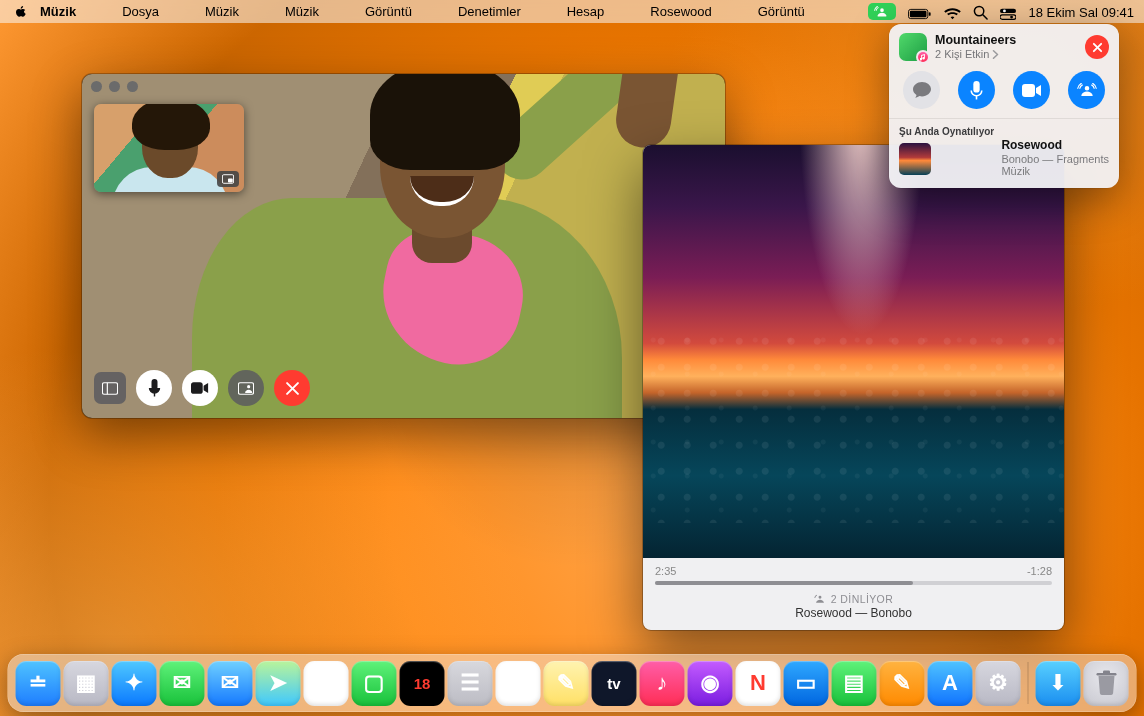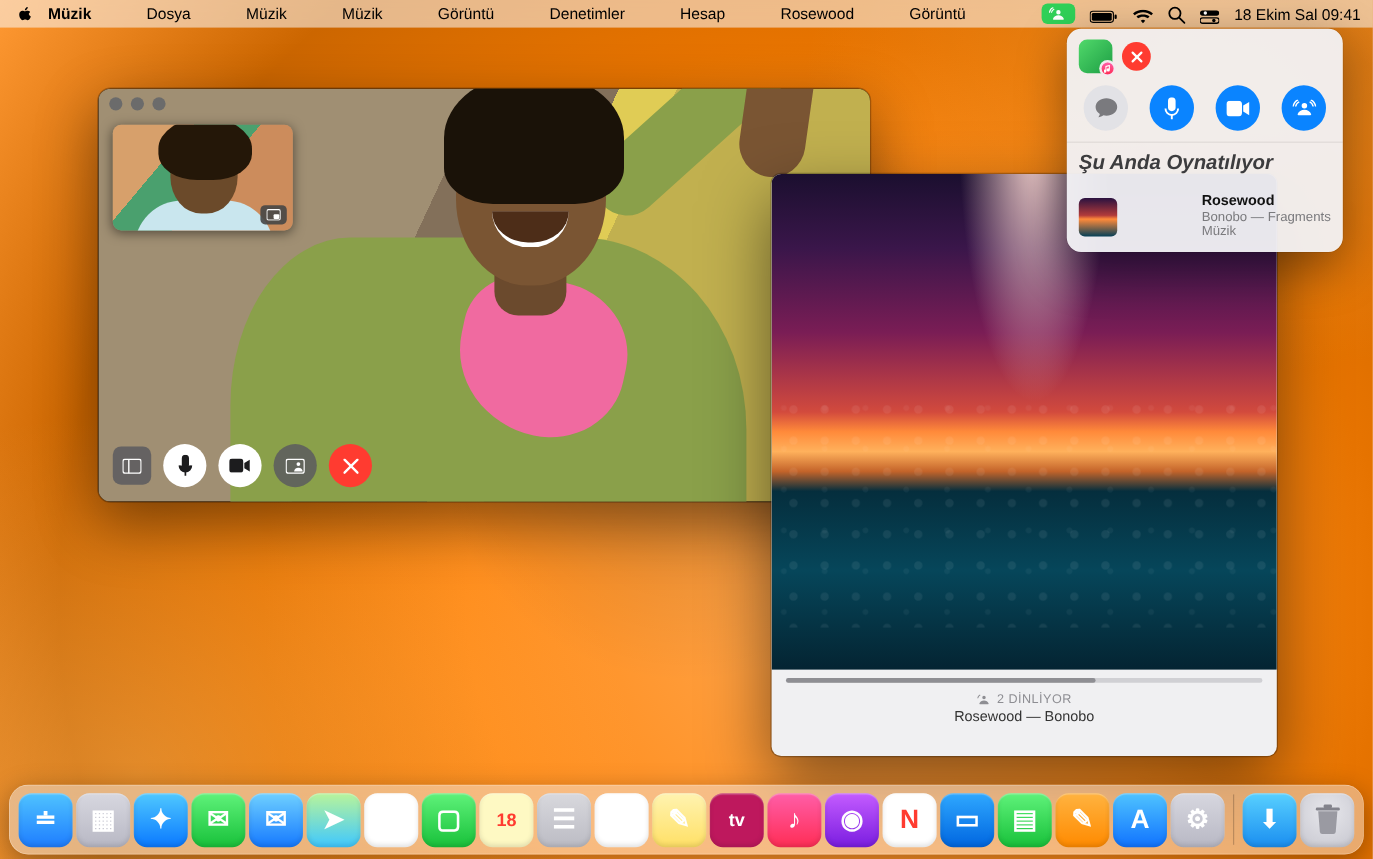--- a/index.html
+++ b/index.html
@@ -196,21 +196,21 @@
     background:#ff3b30; display:flex; align-items:center; justify-content:center; cursor:pointer;
   }
   .sp-actions { display:flex; gap:18px; justify-content:space-between; padding:2px 4px 9px;}
   .sp-actions .abtn, .sp-actions .abtn-grey {
     width:38px; height:38px; border-radius:50%;
     display:flex; align-items:center; justify-content:center; cursor:pointer;
   }
   .sp-actions .abtn { background:#0a84ff; }
   .sp-actions .abtn-grey { background:#e2e2e6; }
   .sp-divider { height:1px; background:rgba(0,0,0,.08); margin:0 -10px 7px;}
-  .sp-section-title { font-size:17px; font-weight:600; color:#3c3c3e; margin-bottom:15px;font-style:italic; }
+  .sp-section-title { font-size:10px; font-weight:600; color:#3c3c3e; margin-bottom:2px; }
   .sp-now { display:flex; gap:8px; align-items:center;justify-content:space-between; }
   .sp-now-art {
     width:32px; height:32px; border-radius:5px;
     background:linear-gradient(#2a1240 0%, #b13a3a 45%, #ff8a3a 55%, #064057 100%);
   }
   .sp-now-txt { line-height:1.15; font-size:11px;}
   .sp-now-title { font-weight:600; color:#111; font-size:12px;}
   .sp-now-sub { color:#7a7a7d; }
 
   
@@ -351,39 +351,52 @@
           <line x1="1" y1="1" x2="11" y2="11" stroke="#fff" stroke-width="1.8" stroke-linecap="round"></line>
           <line x1="11" y1="1" x2="1" y2="11" stroke="#fff" stroke-width="1.8" stroke-linecap="round"></line>
         </svg>
     </div>
   </div>
 </div>
 
 <div class="miniplayer">
   <div class="album-art"></div>
   <div class="mp-bottom">
+    <div class="mp-times">
+      <span>2:35</span>
+      <span>-1:28</span>
+    </div>
     <div class="mp-track">
         <div class="prog"></div>
       </div>
     <div class="mp-listeners">
       <svg width="12" height="10" viewBox="0 0 14 11">
           <path fill="#8e8e93" d="M7 5.2A1.7 1.7 0 1 0 7 1.8a1.7 1.7 0 0 0 0 3.4zM3 10h8c.4 0 .6-.3.5-.7C10.8 7.4 9.1 6.4 7 6.4S3.2 7.4 2.5 9.3C2.4 9.7 2.6 10 3 10zM1.4 4.2A3.7 3.7 0 0 1 3.6 1.3L3 .5A4.7 4.7 0 0 0 .4 4.2h1z"></path>
         </svg>
       <span>2 DİNLİYOR</span>
     </div>
     <div class="mp-title">Rosewood — Bonobo</div>
   </div>
 </div>
 
 <div class="sp-panel">
   <div class="sp-header">
     <div class="sp-avatar">
       <div class="music-dot">
         <svg width="7" height="7" viewBox="0 0 8 8">
             <path fill="#fff" d="M5.6 0v4.9a1.5 1.5 0 1 1-1-1.4V1.4L2.3 2V6a1.5 1.5 0 1 1-1-1.4V1.1L5.6 0z"></path>
+          </svg>
+      </div>
+    </div>
+    <div class="sp-titles">
+      <div class="sp-group">Mountaineers</div>
+      <div class="sp-sub">
+        <span>2 Kişi Etkin</span>
+        <svg width="7" height="9" viewBox="0 0 6 9">
+            <path d="M1 .8 5 4.5 1 8.2" fill="none" stroke="#9a9a9d" stroke-width="1.5" stroke-linecap="round" stroke-linejoin="round"></path>
           </svg>
       </div>
     </div>
     <div class="sp-close">
       <svg width="11" height="11" viewBox="0 0 12 12">
           <line x1="2" y1="2" x2="10" y2="10" stroke="#fff" stroke-width="2" stroke-linecap="round"></line>
           <line x1="10" y1="2" x2="2" y2="10" stroke="#fff" stroke-width="2" stroke-linecap="round"></line>
         </svg>
     </div>
   </div>
@@ -428,25 +441,25 @@
 
 <div class="dock" id="dock">
     <div class="dicon" style="background: linear-gradient(rgb(79, 195, 255), rgb(30, 125, 255)); color: rgb(255, 255, 255); font-weight: 700; font-size: 22px;">≐</div>
     <div class="dicon" style="background: linear-gradient(rgb(215, 215, 223), rgb(184, 184, 196)); color: rgb(255, 255, 255); font-weight: 700; font-size: 22px;">▦</div>
     <div class="dicon" style="background: linear-gradient(rgb(79, 200, 255), rgb(10, 121, 255)); color: rgb(255, 255, 255); font-weight: 700; font-size: 22px;">✦</div>
     <div class="dicon" style="background: linear-gradient(rgb(95, 242, 122), rgb(24, 193, 58)); color: rgb(255, 255, 255); font-weight: 700; font-size: 22px;">✉</div>
     <div class="dicon" style="background: linear-gradient(rgb(111, 208, 255), rgb(21, 121, 255)); color: rgb(255, 255, 255); font-weight: 700; font-size: 22px;">✉</div>
     <div class="dicon" style="background: linear-gradient(rgb(185, 244, 154), rgb(63, 200, 255)); color: rgb(255, 255, 255); font-weight: 700; font-size: 22px;">➤</div>
     <div class="dicon" style="background: rgb(255, 255, 255); color: rgb(255, 255, 255); font-weight: 700; font-size: 22px;">✿</div>
     <div class="dicon" style="background: linear-gradient(rgb(95, 242, 122), rgb(24, 193, 58)); color: rgb(255, 255, 255); font-weight: 700; font-size: 22px;">▢</div>
-    <div class="dicon" style="background: #fef9c3; color: rgb(255, 59, 48); font-weight: 700; font-size: 15px;">18</div>
+    <div class="dicon" style="background: #000000; color: rgb(255, 59, 48); font-weight: 700; font-size: 15px;">18</div>
     <div class="dicon" style="background: linear-gradient(rgb(216, 216, 221), rgb(188, 188, 196)); color: rgb(255, 255, 255); font-weight: 700; font-size: 22px;">☰</div>
     <div class="dicon" style="background: rgb(255, 255, 255); color: rgb(255, 255, 255); font-weight: 700; font-size: 22px;">☰</div>
     <div class="dicon" style="background: linear-gradient(rgb(255, 243, 176), rgb(255, 224, 102)); color: rgb(255, 255, 255); font-weight: 700; font-size: 22px;">✎</div>
-    <div class="dicon" style="background: #be185d; color: rgb(255, 255, 255); font-weight: 700; font-size: 15px;">tv</div>
+    <div class="dicon" style="background: #0f172a; color: rgb(255, 255, 255); font-weight: 700; font-size: 15px;">tv</div>
     <div class="dicon" style="background: linear-gradient(rgb(255, 94, 168), rgb(255, 45, 85)); color: rgb(255, 255, 255); font-weight: 700; font-size: 22px;">♪</div>
     <div class="dicon" style="background: linear-gradient(rgb(196, 92, 255), rgb(122, 29, 224)); color: rgb(255, 255, 255); font-weight: 700; font-size: 22px;">◉</div>
     <div class="dicon" style="background: rgb(255, 255, 255); color: rgb(255, 59, 48); font-weight: 700; font-size: 22px;">N</div>
     <div class="dicon" style="background: linear-gradient(rgb(47, 168, 255), rgb(0, 102, 224)); color: rgb(255, 255, 255); font-weight: 700; font-size: 22px;">▭</div>
     <div class="dicon" style="background: linear-gradient(rgb(95, 242, 122), rgb(24, 193, 58)); color: rgb(255, 255, 255); font-weight: 700; font-size: 22px;">▤</div>
     <div class="dicon" style="background: linear-gradient(rgb(255, 179, 64), rgb(255, 138, 0)); color: rgb(255, 255, 255); font-weight: 700; font-size: 22px;">✎</div>
     <div class="dicon" style="background: linear-gradient(rgb(79, 195, 255), rgb(16, 115, 255)); color: rgb(255, 255, 255); font-weight: 700; font-size: 22px;">A</div>
     <div class="dicon" style="background: linear-gradient(rgb(215, 215, 223), rgb(184, 184, 196)); color: rgb(255, 255, 255); font-weight: 700; font-size: 22px;">⚙</div>
     <div class="dock-sep"></div>
     <div class="dicon" style="background: linear-gradient(rgb(88, 208, 255), rgb(26, 142, 240));">⬇</div>

